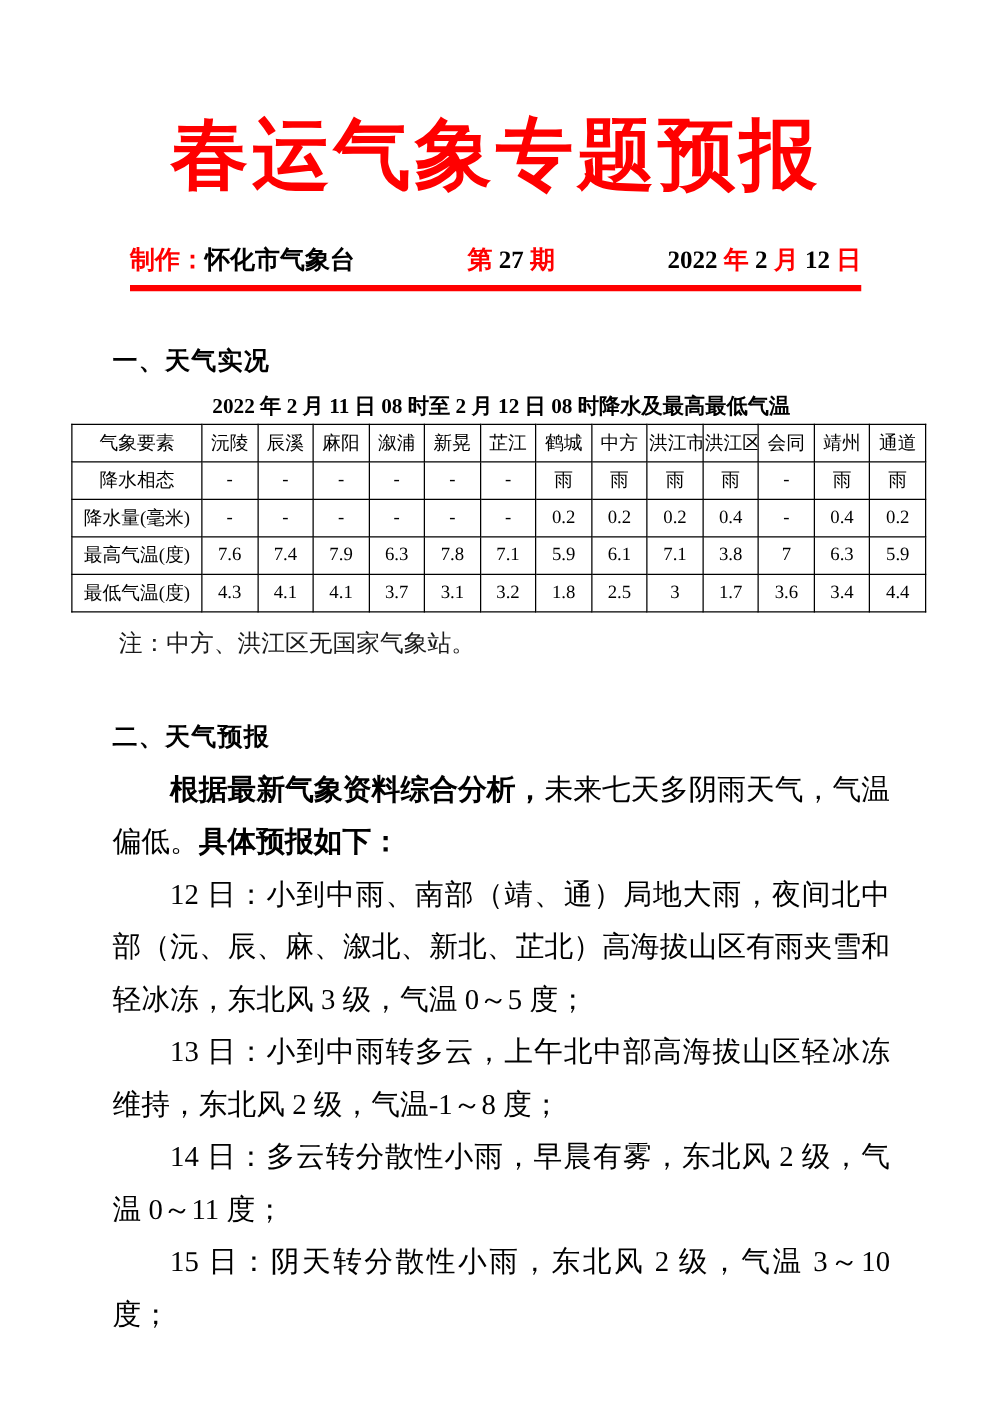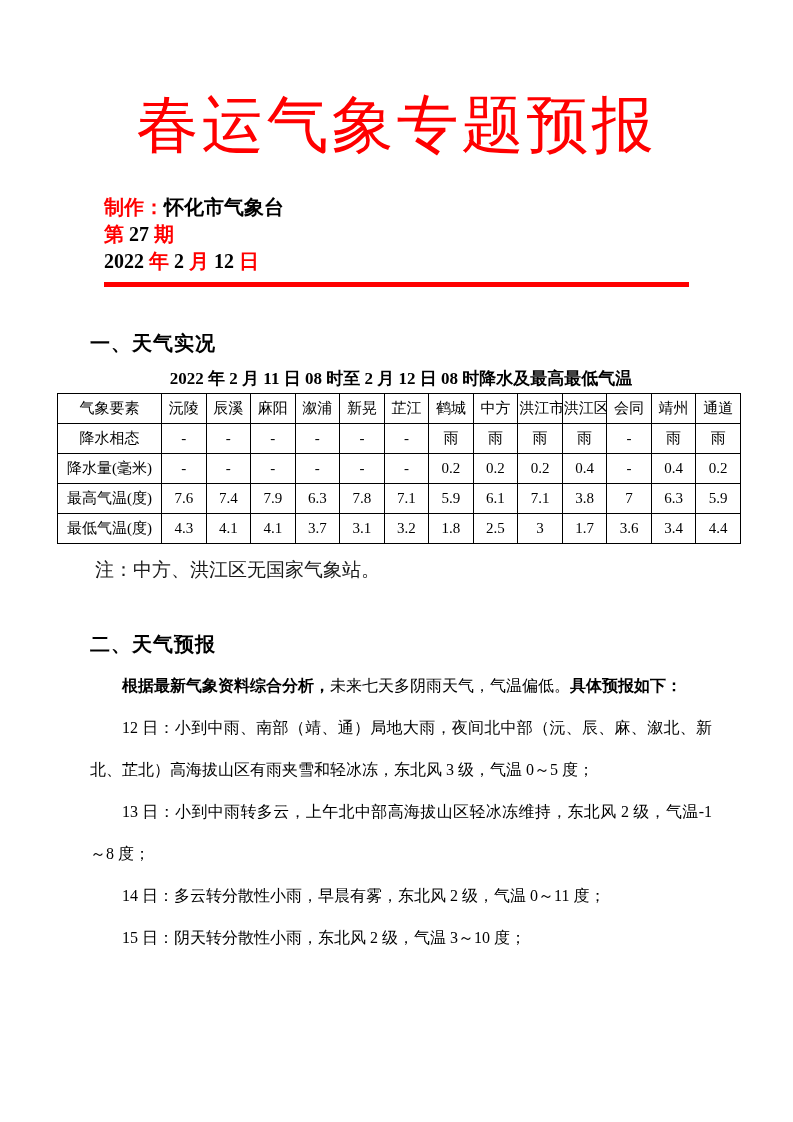--- a/index.html
+++ b/index.html
@@ -5,27 +5,27 @@
   :root { --accent: #ff0000; --ink: #000000; }
   * { box-sizing: border-box; }
   html, body { margin: 0; padding: 0; background: #ffffff; }
   .page {
     width: 793px; height: 1122px; margin: 0 auto; background: #ffffff;
     position: relative; overflow: hidden; color: var(--ink);
     font-family: "Liberation Serif", "DejaVu Serif", serif;
   }
   .doc-title {
     margin: 0; padding-top: 86px; text-align: center;
-    font-size: 62px; line-height: 1.26; font-weight: 400;
+    font-size: 62px; line-height: 1.26; font-weight: 700;
     color: var(--accent); letter-spacing: 3px; white-space: nowrap;
   }
   .masthead {
     width: 585px; margin: 30px auto 0; display: flex;
-    justify-content: space-between; align-items: flex-start;
-    font-size: 20px; font-weight: 700; white-space: nowrap; flex-direction: column;
+    justify-content: space-between; align-items: flex-end;
+    font-size: 20px; font-weight: 700; white-space: nowrap;
   }
   .seg-red { color: var(--accent); }
   .red-rule { width: 585px; height: 5px; background: var(--accent); margin: 7px auto 0; }
   .content { margin-left: 90px; width: 622px; }
   .section-heading {
     margin: 0; font-size: 20px; font-weight: 700; line-height: 28px; letter-spacing: 1px;
   }
   .section-heading.first { margin-top: 42px; }
   .section-heading.second { margin-top: 50px; }
   .table-caption {
@@ -37,21 +37,21 @@
     width: 684px; margin-left: -33px; margin-top: 2px;
   }
   table.weather th, table.weather td {
     border: 1px solid #000; height: 30px; padding: 0 1px;
     text-align: center; vertical-align: middle;
     font-weight: 400; font-size: 15px; overflow: hidden; white-space: nowrap;
   }
   table.weather col.label-col { width: 104px; }
   .table-note { margin-top: 16px; margin-left: 5px; font-size: 19px; line-height: 20px; color: #1a1a1a; }
   .para {
-    margin: 0; font-size: 16px; line-height: 42px; text-align: justify; text-indent: 2em;
+    margin: 0; font-size: 23px; line-height: 42px; text-align: justify; text-indent: 2em;
   }
   .para.intro { margin-top: 7px; }
   .bold { font-weight: 700; }
 </style>
 </head>
 <body>
 
 <div class="page">
 
   <h1 class="doc-title">春运气象专题预报</h1>

